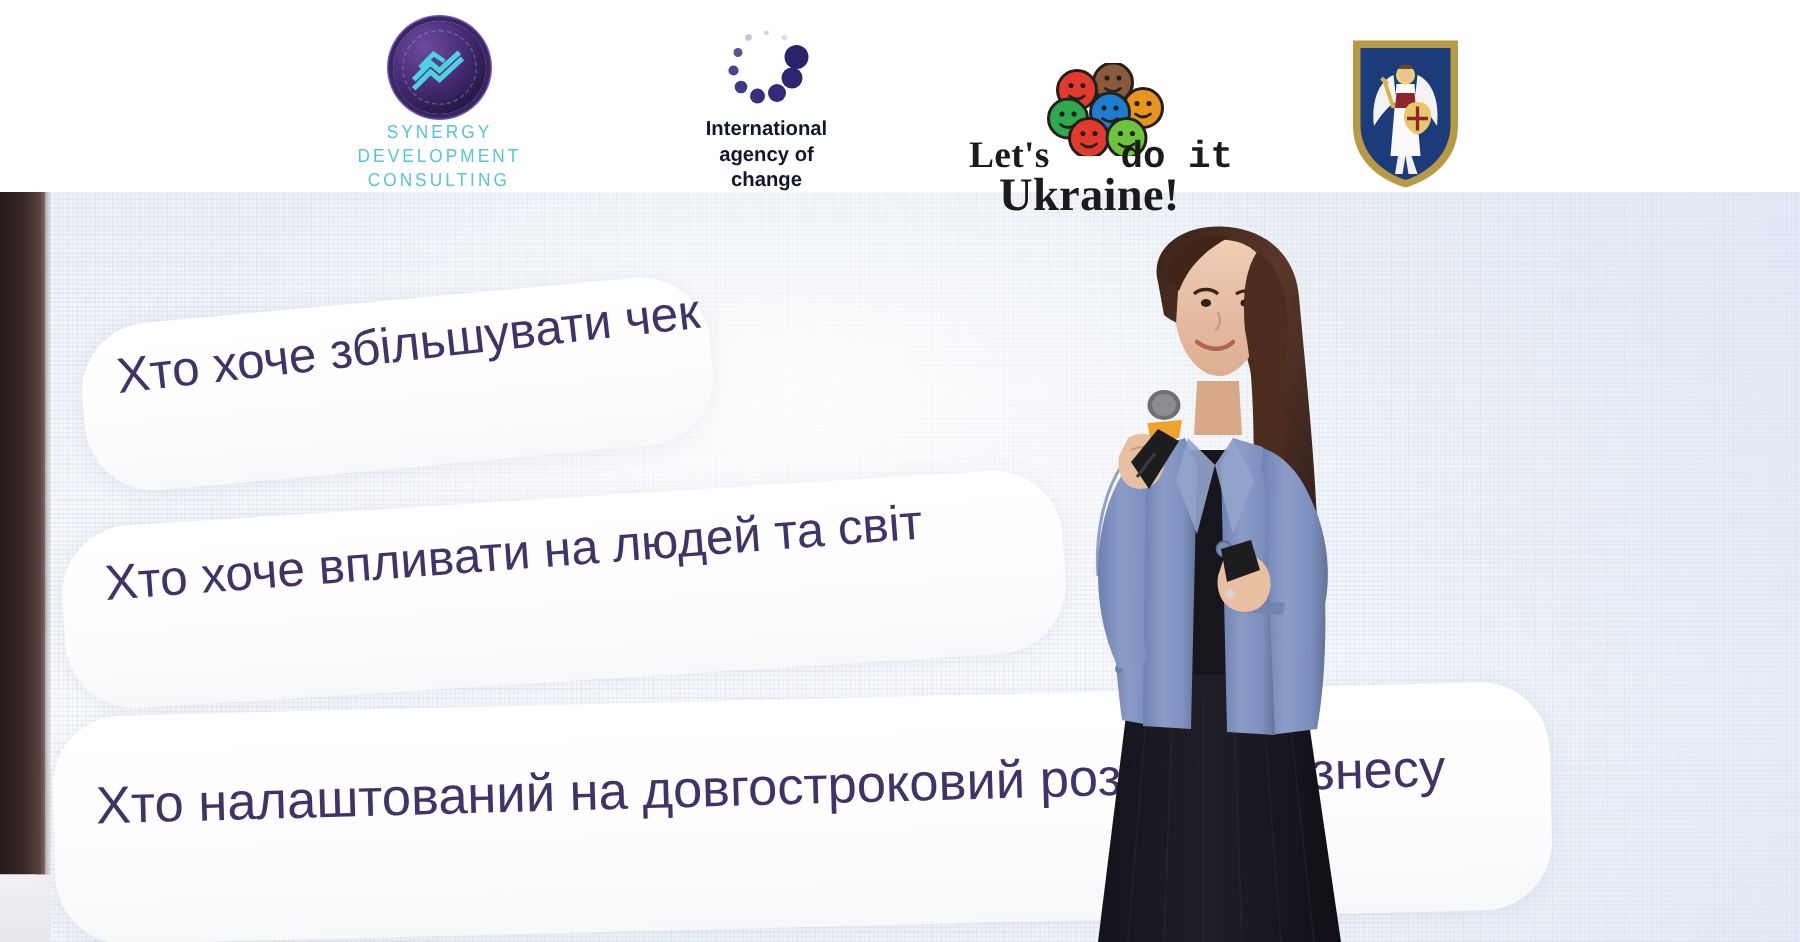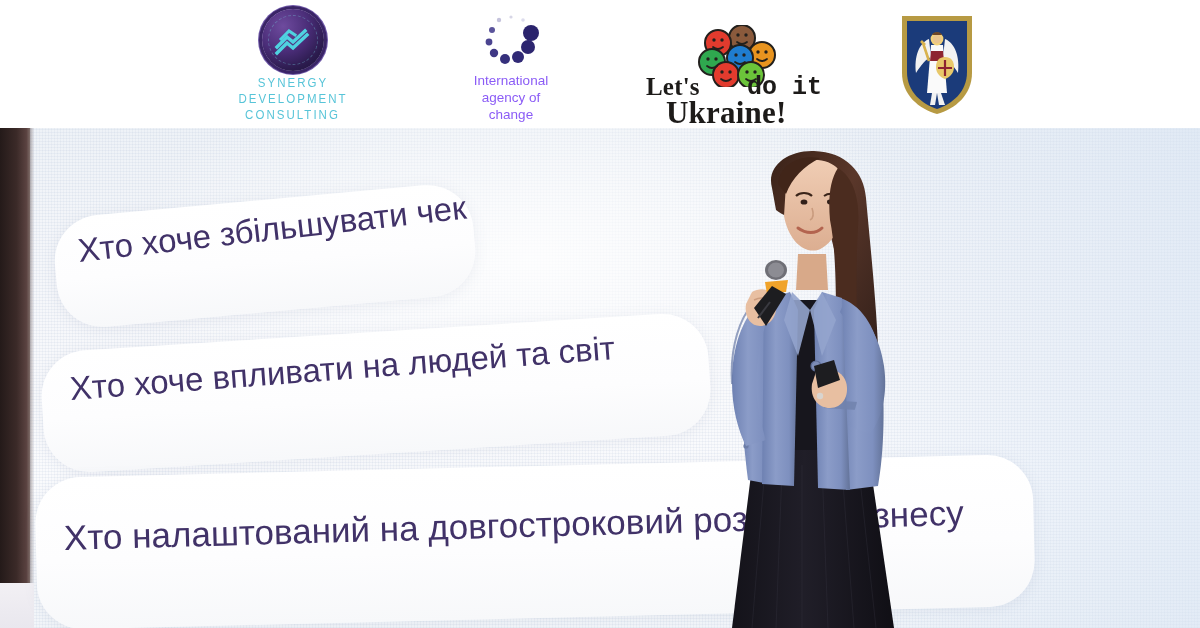--- a/index.html
+++ b/index.html
@@ -10,21 +10,21 @@
   }
   .stage { position:relative; width:1200px; height:628px; overflow:hidden; }
 
   
   .logo-band {
     position:absolute; left:0; top:0; width:1200px; height:128px;
     background:#ffffff; z-index:60;
   }
   .logo-row {
     position:absolute; left:0; top:0; width:1200px; height:128px;
-    display:flex; align-items:center; justify-content:center; gap:58px;
+    display:flex; align-items:flex-end; justify-content:center; gap:58px;
   }
   .logo { display:flex; flex-direction:column; align-items:center; justify-content:flex-start; }
 
   
   .syn { width:170px; padding-top:4px; }
   .syn-coin {
     width:62px; height:62px; border-radius:50%;
     margin:0 auto 4px auto;
     background:
       radial-gradient(circle at 34% 28%, #6e4b9e 0%, #4a2d78 42%, #2b1b4d 72%, #1b1136 100%);
@@ -40,22 +40,22 @@
     font-size:12.5px; letter-spacing:2.2px; line-height:16px;
     color:#57c4d8; text-align:center; font-weight:400;
     font-family:"Liberation Sans Narrow","Liberation Sans", sans-serif;
     transform:scaleX(.92); transform-origin:center;
   }
 
   
   .iac { width:150px; padding-top:6px; }
   .iac-mark { width:70px; height:58px; margin:0 auto 3px auto; position:relative; }
   .iac-name {
-    font-size:13.5px; line-height:17px; color:#8b5cf6;
-    text-align:center; font-weight:400;
+    font-size:13.5px; line-height:17px; color:#0f172a;
+    text-align:center; font-weight:700;
   }
 
   
   .ldi { width:180px; position:relative; padding-top:8px; }
   .ldi-mark { position:relative; width:180px; height:86px; }
   .ldi-faces { position:absolute; left:52px; top:0; width:86px; height:62px; }
   .ldi-txt1, .ldi-txt2 {
     position:absolute; color:#1d1b19; font-weight:bold;
     font-family:"Liberation Serif", serif; letter-spacing:.2px;
   }

